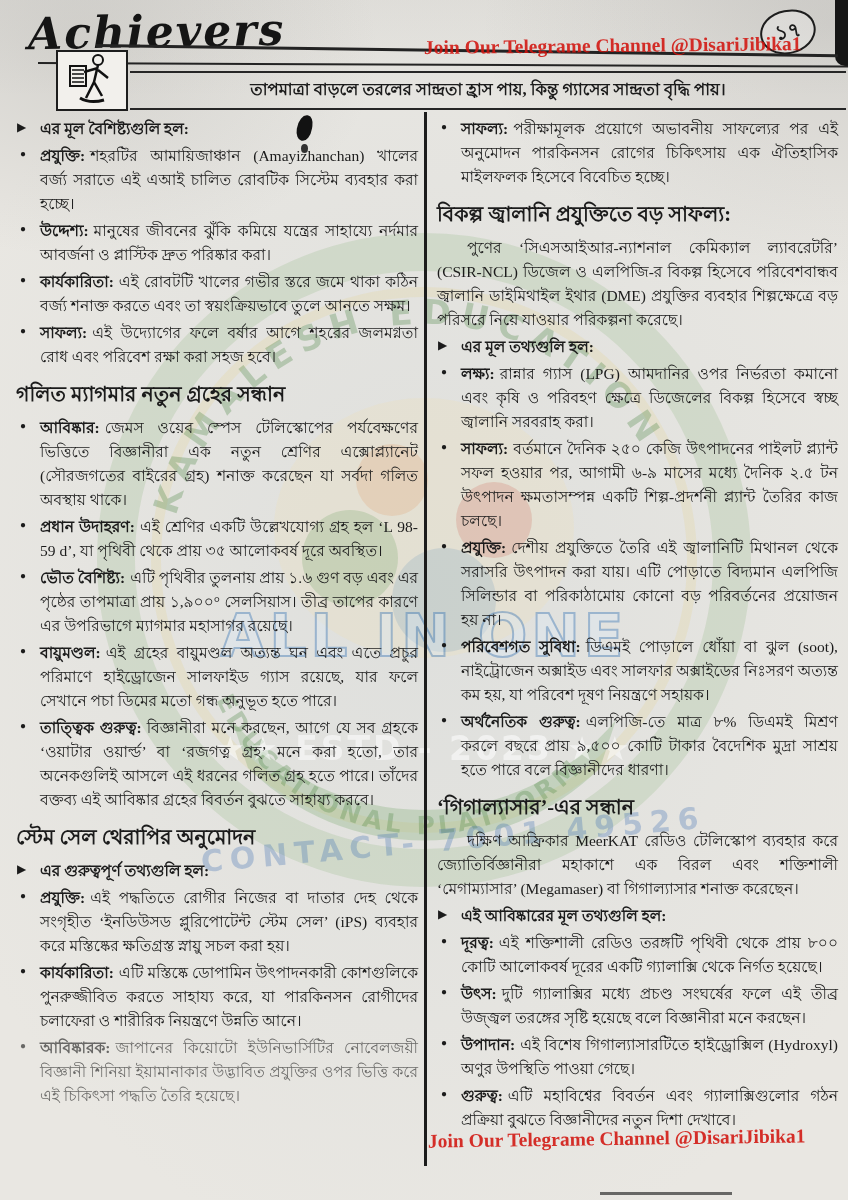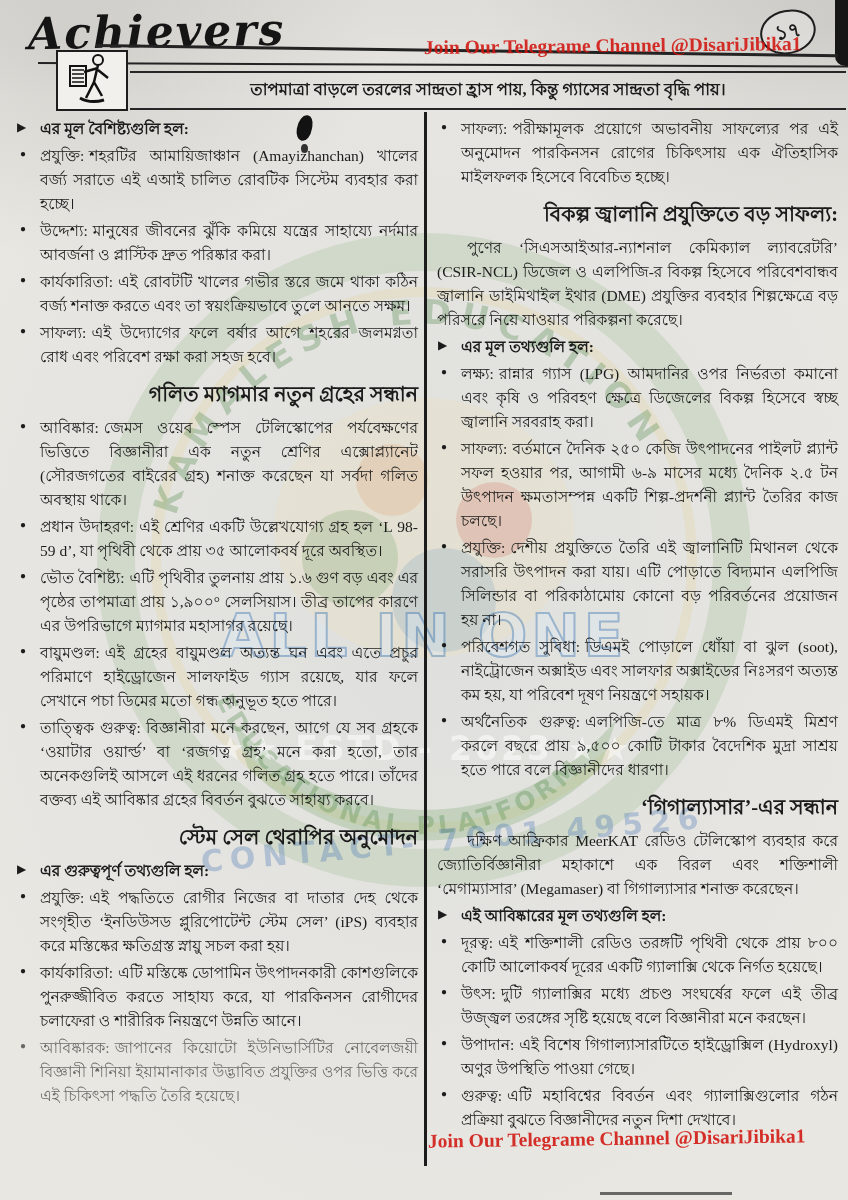--- a/index.html
+++ b/index.html
@@ -67,22 +67,22 @@
   
   .divider{position:absolute;left:424px;top:112px;width:2.5px;height:1054px;background:#1c1c1c;z-index:2;}
   .col{position:absolute;top:114px;text-align:justify;font-size:15.5px;line-height:1.55;z-index:2;}
   #col-left{left:16px;width:402px;}
   #col-right{left:437px;width:401px;}
   .blk{margin:3px 0;}
   .bullet,.arrow{position:relative;padding-left:24px;}
   .mk{position:absolute;left:4px;top:2px;font-size:10px;}
   .arrow .mk{font-size:12px;left:1px;top:1px;}
   .arrow{font-weight:bold;}
-  .lb{font-weight:normal;margin-right:5px;}
-  .heading{text-align:right;font-weight:bold;font-size:20.5px;line-height:1.6;margin:9px 0 5px;text-indent:0;}
+  .lb{font-weight:bold;margin-right:5px;}
+  .heading{text-align:left;font-weight:bold;font-size:20.5px;line-height:1.6;margin:9px 0 5px;text-indent:0;}
   .heading .hl{display:block;}
   .para{text-indent:30px;}
   .faded{opacity:.62;}
   .rule-bottom{position:absolute;left:600px;top:1192px;width:132px;height:3px;background:#222;opacity:.65;z-index:2;}
 </style>
 </head>
 <body>
 
 <div class="shade"></div>
 

